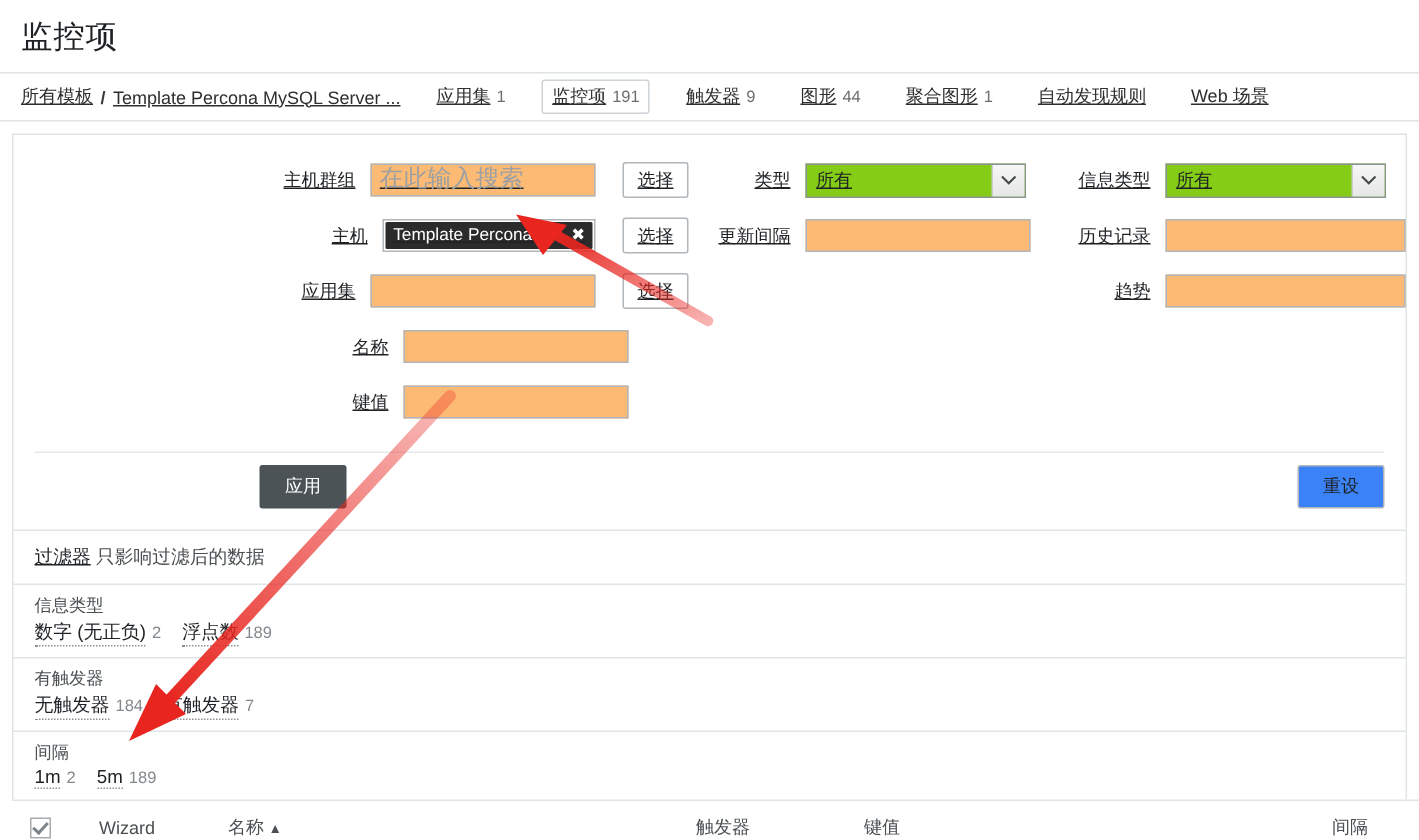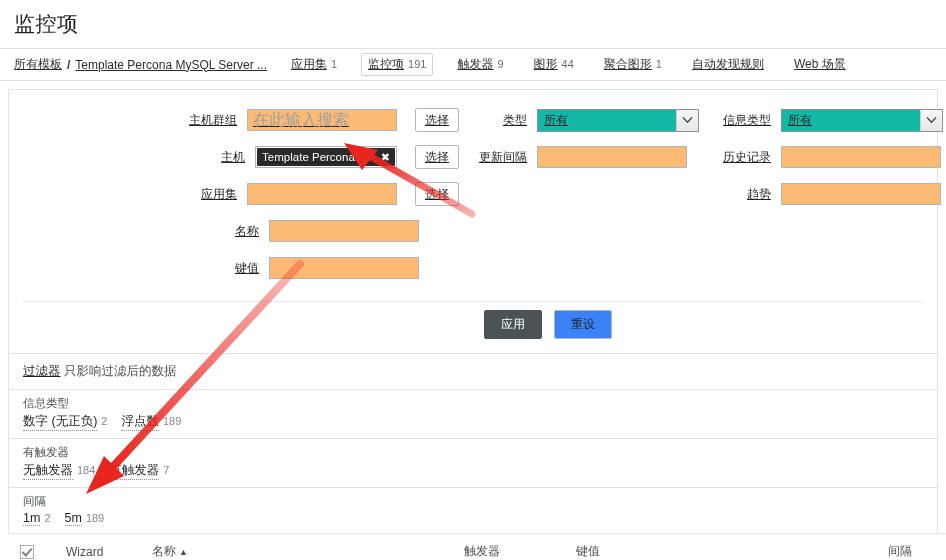--- a/index.html
+++ b/index.html
@@ -188,24 +188,24 @@
     font-size: 11px;
     font-weight: bold;
     margin-left: 6px;
     color: #fff;
     cursor: pointer;
     line-height: 1;
   }
 
   
   .select-box {
-    width: 162px;
+    width: 147px;
     height: 23px;
     border: 1px solid #8d9296;
-    background: #14b8a6;
+    background: #84cc16;
     box-sizing: border-box;
     display: flex;
     align-items: center;
     position: relative;
     cursor: pointer;
   }
   .select-value {
     padding-left: 6px;
     font-size: 12px;
     color: #1f2225;
@@ -218,21 +218,21 @@
     background: linear-gradient(#f6f6f6, #e6e6e6);
     display: flex;
     align-items: center;
     justify-content: center;
   }
   .select-arrow svg { display: block; }
 
   
   .form-actions {
     display: flex;
-    justify-content: center;
+    justify-content: space-between;
     align-items: center;
     gap: 12px;
     padding: 8px 0 14px 0;
     border-top: 1px solid #e6eaec;
     margin: 6px 14px 0 14px;
     padding-left: 150px;
   }
   .btn-primary {
     background: #4c5356;
     color: #fff;

